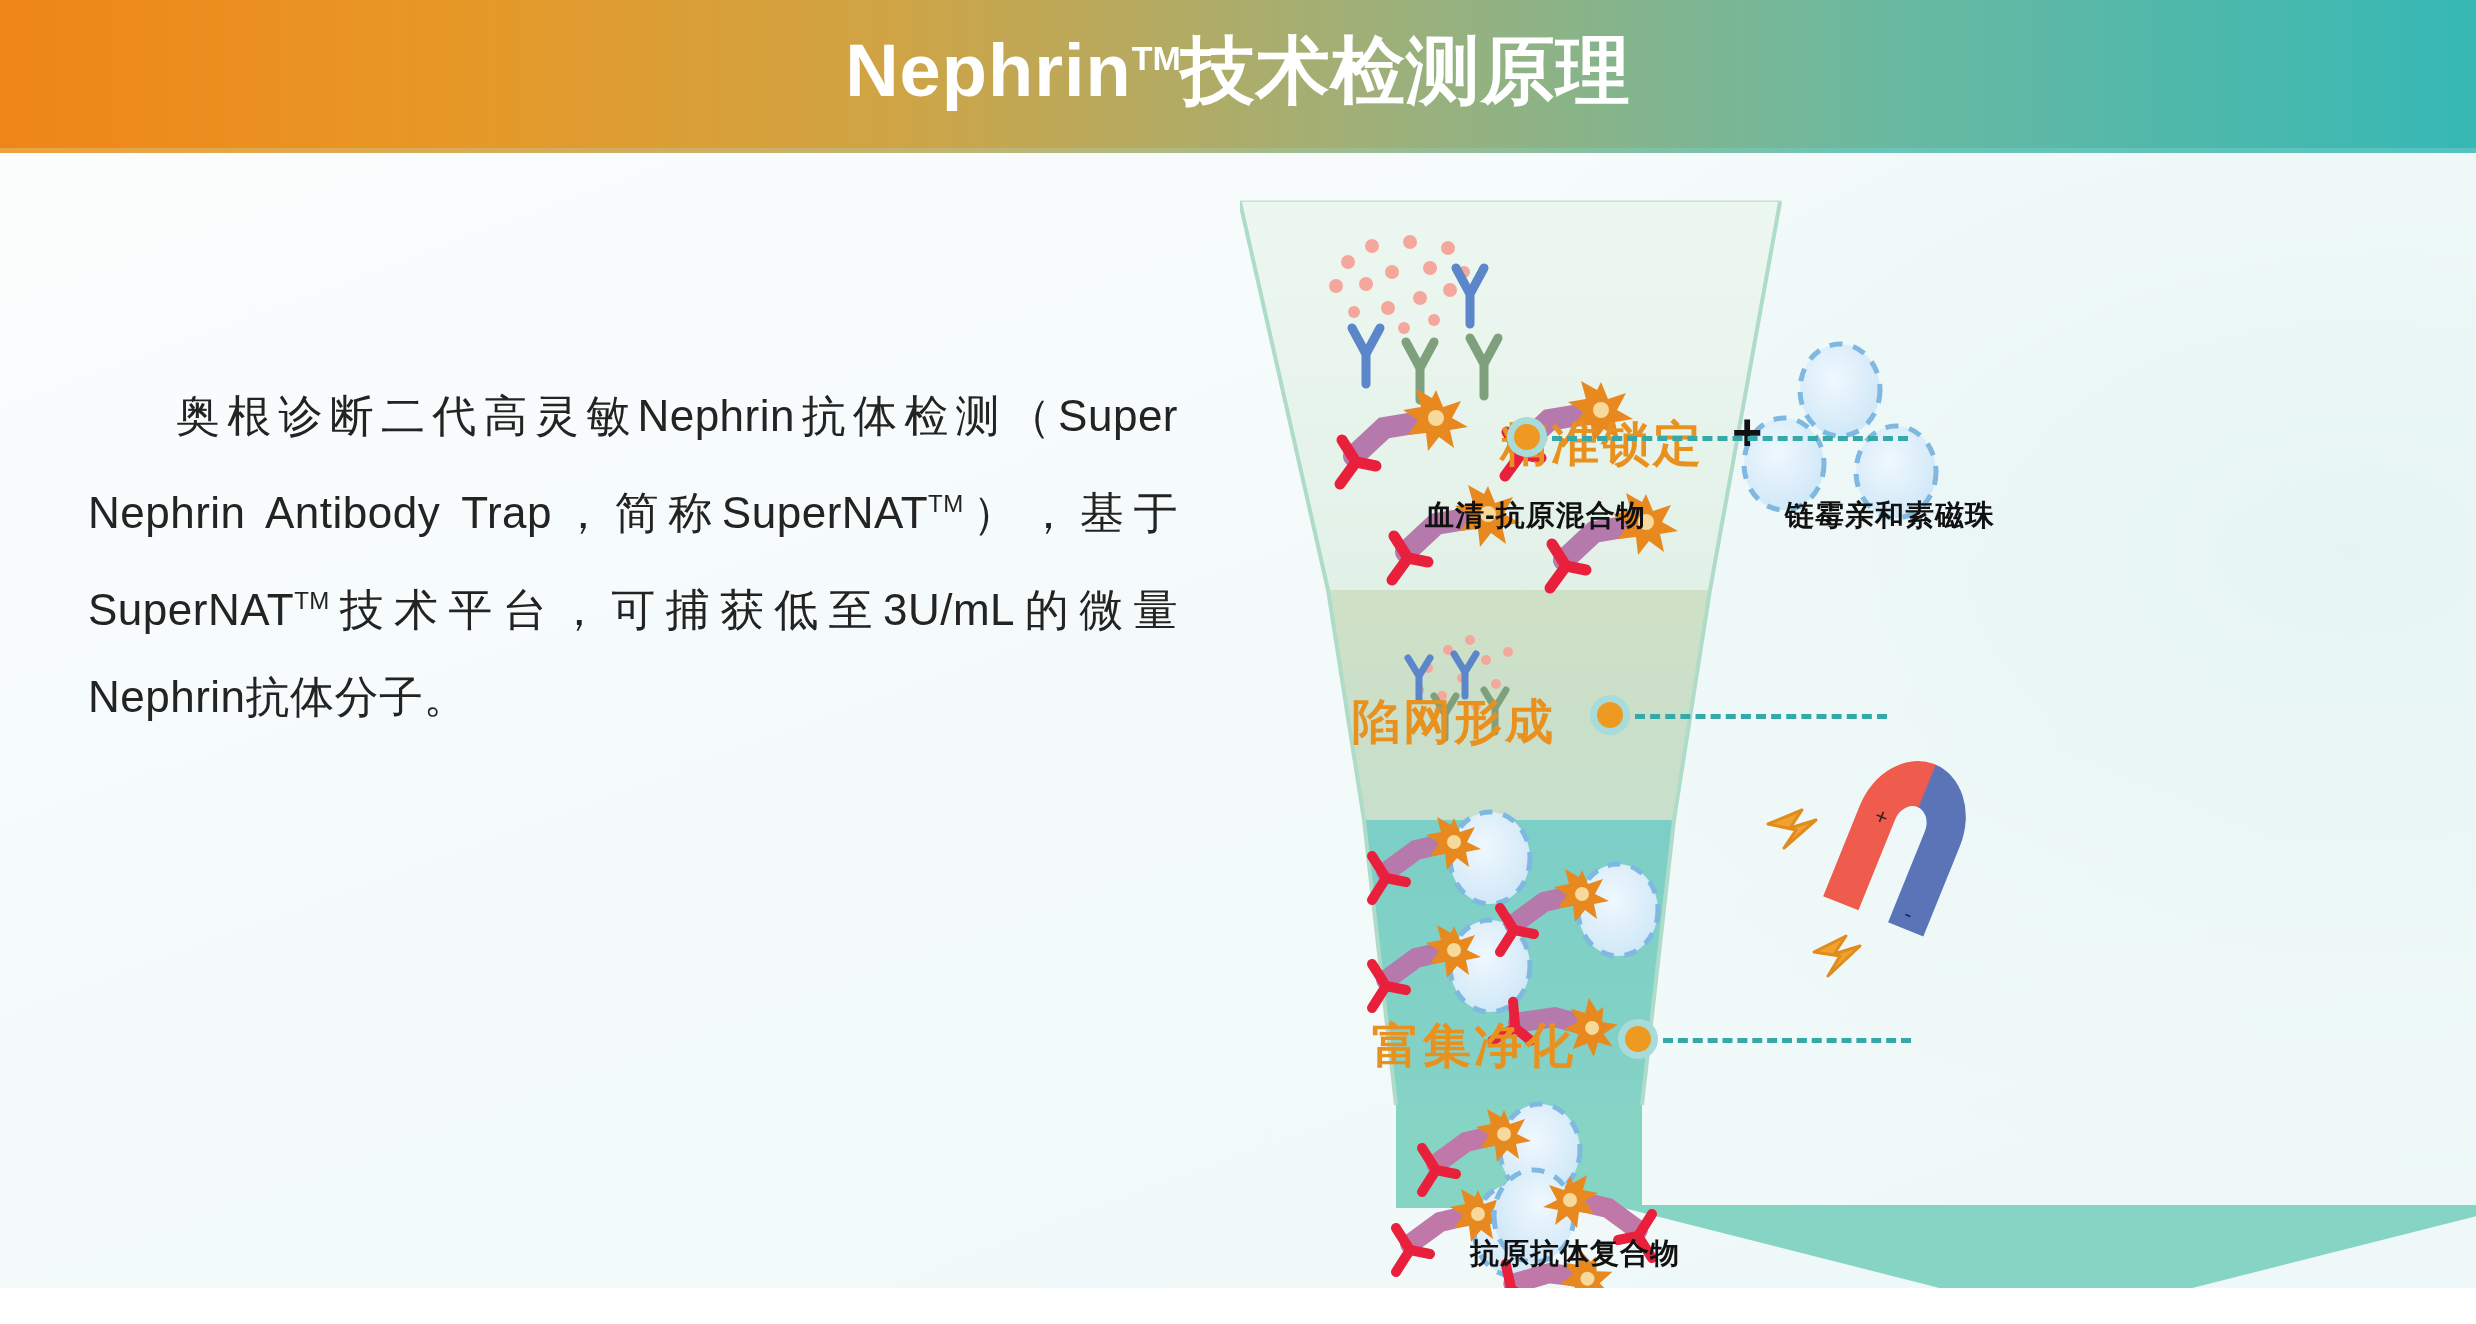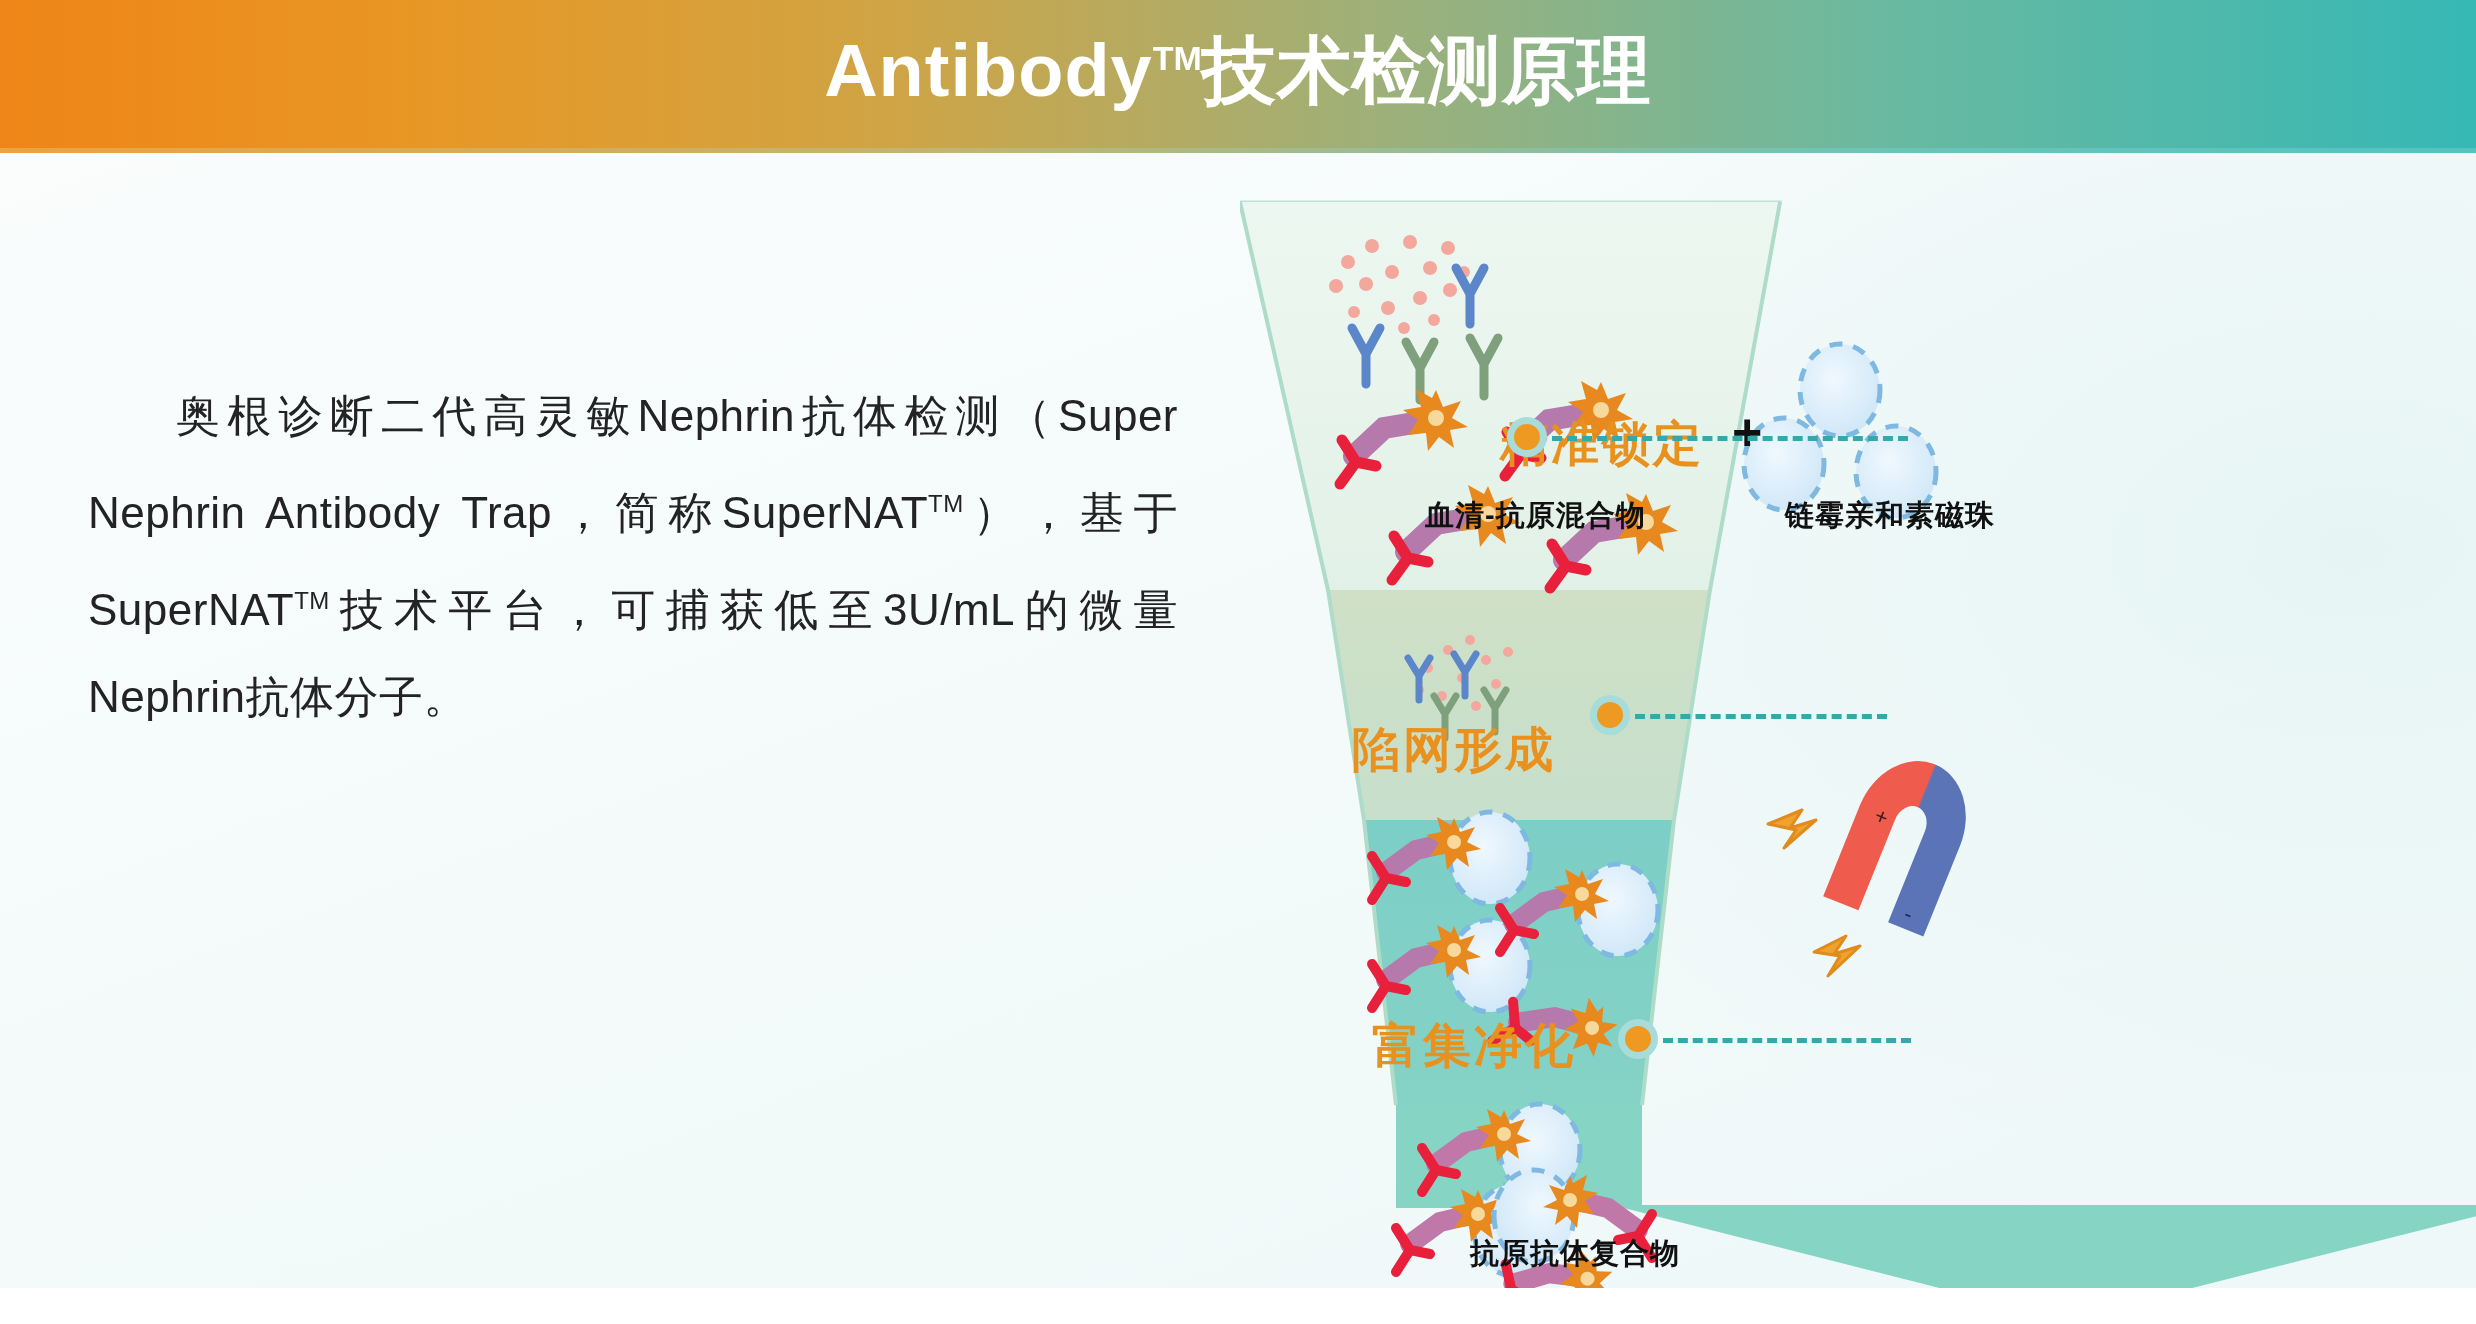--- a/index.html
+++ b/index.html
@@ -137,21 +137,21 @@
     line-height: 1;
   }
 </style>
 </head>
 <body>
 
 <div id="page" data-name="page-root">
 
   <div id="header" data-name="header-banner">
     <div id="title" data-name="page-title">
-      <span data-name="title-main">Antibody</span><span class="tm" data-name="title-trademark">TM</span><span data-name="title-suffix">技术检测原理</span>
+      <span data-name="title-main">Nephrin</span><span class="tm" data-name="title-trademark">TM</span><span data-name="title-suffix">技术检测原理</span>
     </div>
   </div>
   <div id="header-underline" data-name="header-underline"></div>
 
   <div id="body-bg" data-name="body-background"></div>
 
   <div id="text-col" data-name="text-column">
     <p class="para" data-name="paragraph-2"><span data-name="paragraph-2-part-a">奥根诊断二代高灵敏Nephrin抗体检测（Super Nephrin Antibody Trap，简称SuperNAT</span><span class="tms" data-name="paragraph-2-tm-1">TM</span><span data-name="paragraph-2-part-b">），基于SuperNAT</span><span class="tms" data-name="paragraph-2-tm-2">TM</span><span data-name="paragraph-2-part-c">技术平台，可捕获低至3U/mL的微量Nephrin抗体分子。</span></p>
   </div>
 
@@ -431,21 +431,21 @@
 
     <div class="cap" style="left:185px; top:336px;" data-name="caption-serum-antigen-mix">血清-抗原混合物</div>
     <div class="cap" style="left:545px; top:336px;" data-name="caption-streptavidin-beads">链霉亲和素磁珠</div>
     <div class="cap" style="left:230px; top:1074px;" data-name="caption-antigen-antibody-complex">抗原抗体复合物</div>
   </div>
 
   <div class="step-label" style="left:1500px; top:412px;" data-name="step-label-1">精准锁定</div>
   <div class="step-dot" style="left:1514px; top:424px;" data-name="step-dot-1"></div>
   <div class="step-dash" style="left:1552px; top:436px; width:356px;" data-name="step-connector-1"></div>
 
-  <div class="step-label" style="left:1352px; top:718px;" data-name="step-label-2">陷网形成</div>
+  <div class="step-label" style="left:1352px; top:690px;" data-name="step-label-2">陷网形成</div>
   <div class="step-dot" style="left:1597px; top:702px;" data-name="step-dot-2"></div>
   <div class="step-dash" style="left:1635px; top:714px; width:252px;" data-name="step-connector-2"></div>
 
   <div class="step-label" style="left:1372px; top:1014px;" data-name="step-label-3">富集净化</div>
   <div class="step-dot" style="left:1625px; top:1026px;" data-name="step-dot-3"></div>
   <div class="step-dash" style="left:1663px; top:1038px; width:248px;" data-name="step-connector-3"></div>
 
   <style>
     [data-name="step-label-1"]{ left:1264px; top:400px; }
     [data-name="step-dot-1"]{ left:1520px; top:428px; }

